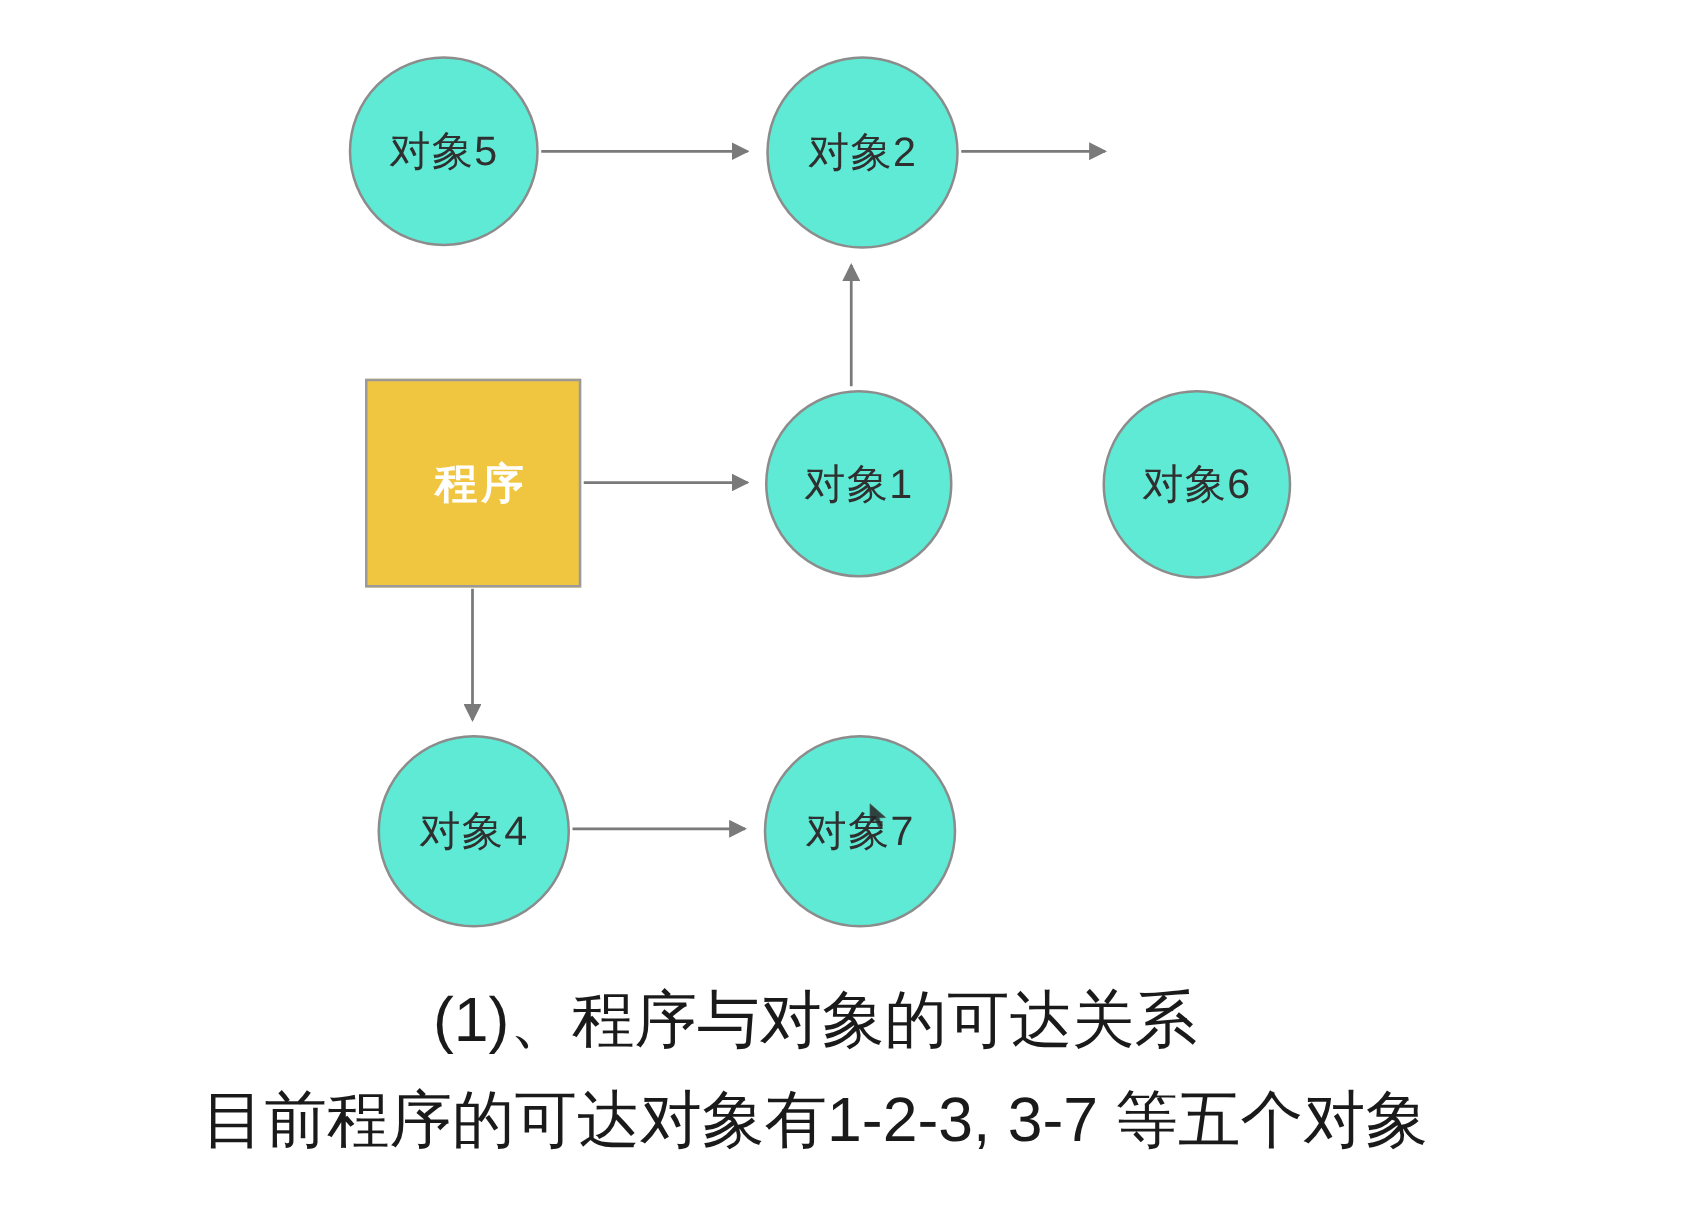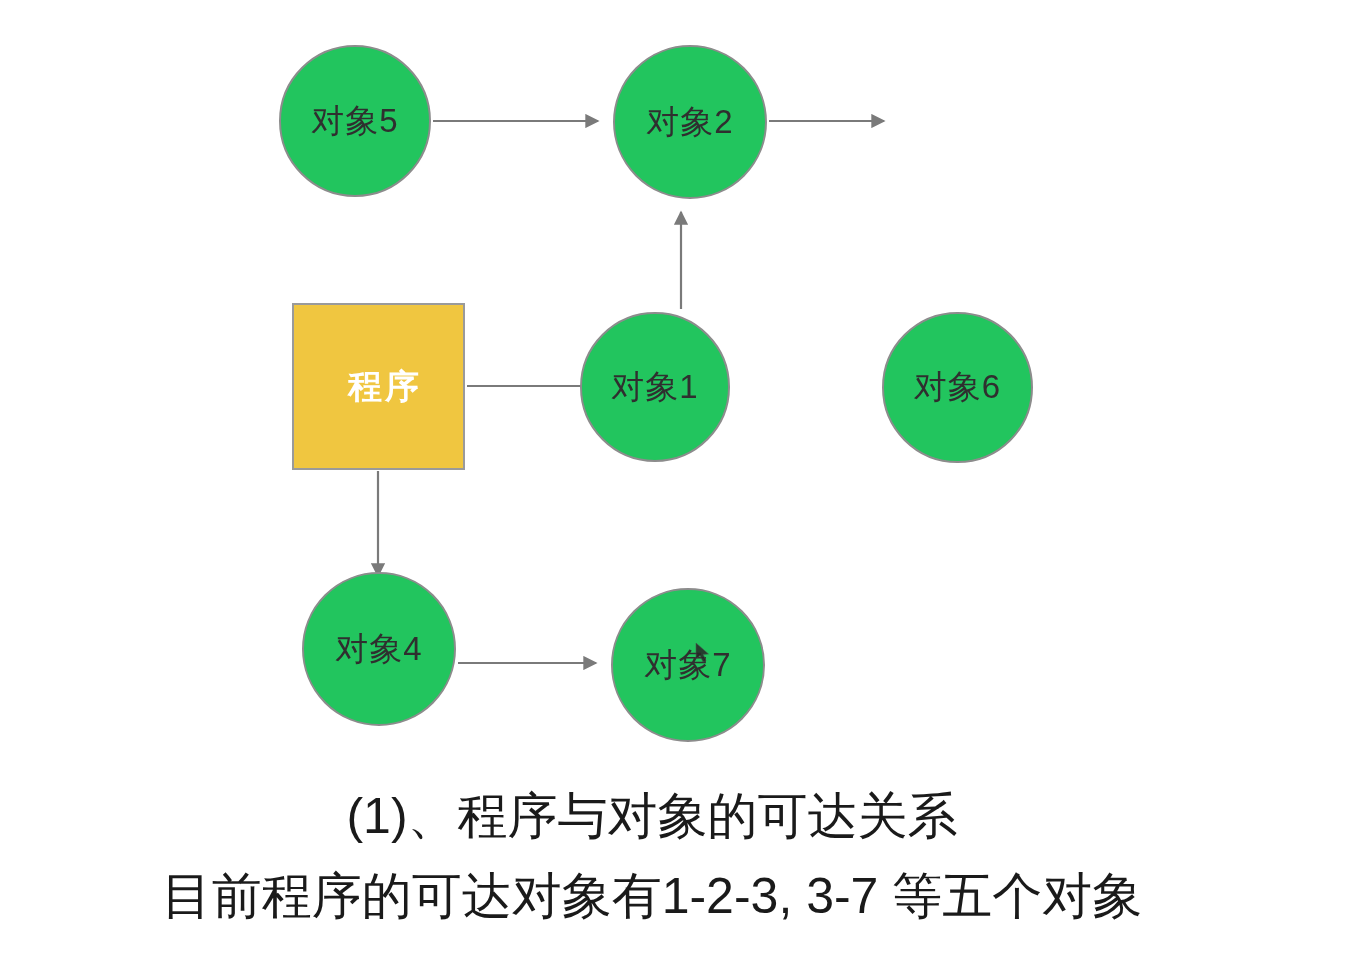--- a/index.html
+++ b/index.html
@@ -22,32 +22,32 @@
     pointer-events: none;
   }
 
   .node {
     position: absolute;
     display: flex;
     align-items: center;
     justify-content: center;
     border-radius: 50%;
     border: 2px solid #8c8c8c;
-    background: #22c55e;
+    background: #5eead4;
     color: #2f2f2f;
     font-size: 33px;
     letter-spacing: 1px;
   }
 
   .node-obj5 { left: 279px; top: 45px;  width: 152px; height: 152px; }
   .node-obj2 { left: 613px; top: 45px;  width: 154px; height: 154px; }
   .node-obj3 { left: 898px; top: 46px;  width: 152px; height: 152px; }
-  .node-obj1 { left: 580px; top: 312px; width: 150px; height: 150px; }
+  .node-obj1 { left: 612px; top: 312px; width: 150px; height: 150px; }
   .node-obj6 { left: 882px; top: 312px; width: 151px; height: 151px; }
-  .node-obj4 { left: 302px; top: 572px; width: 154px; height: 154px; }
+  .node-obj4 { left: 302px; top: 588px; width: 154px; height: 154px; }
   .node-obj7 { left: 611px; top: 588px; width: 154px; height: 154px; justify-content: center; }
 
   .program-box {
     position: absolute;
     left: 292px; top: 303px;
     width: 173px; height: 167px;
     border: 2px solid #9a9a9a;
     display: flex;
     align-items: center;
     justify-content: center;

